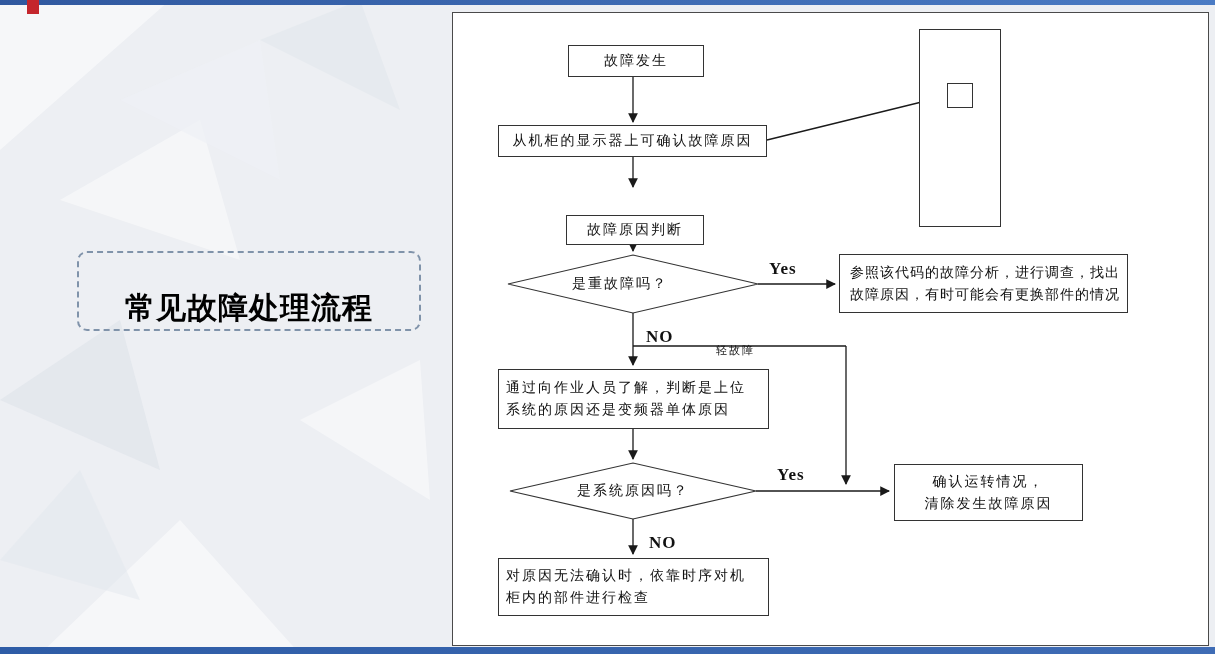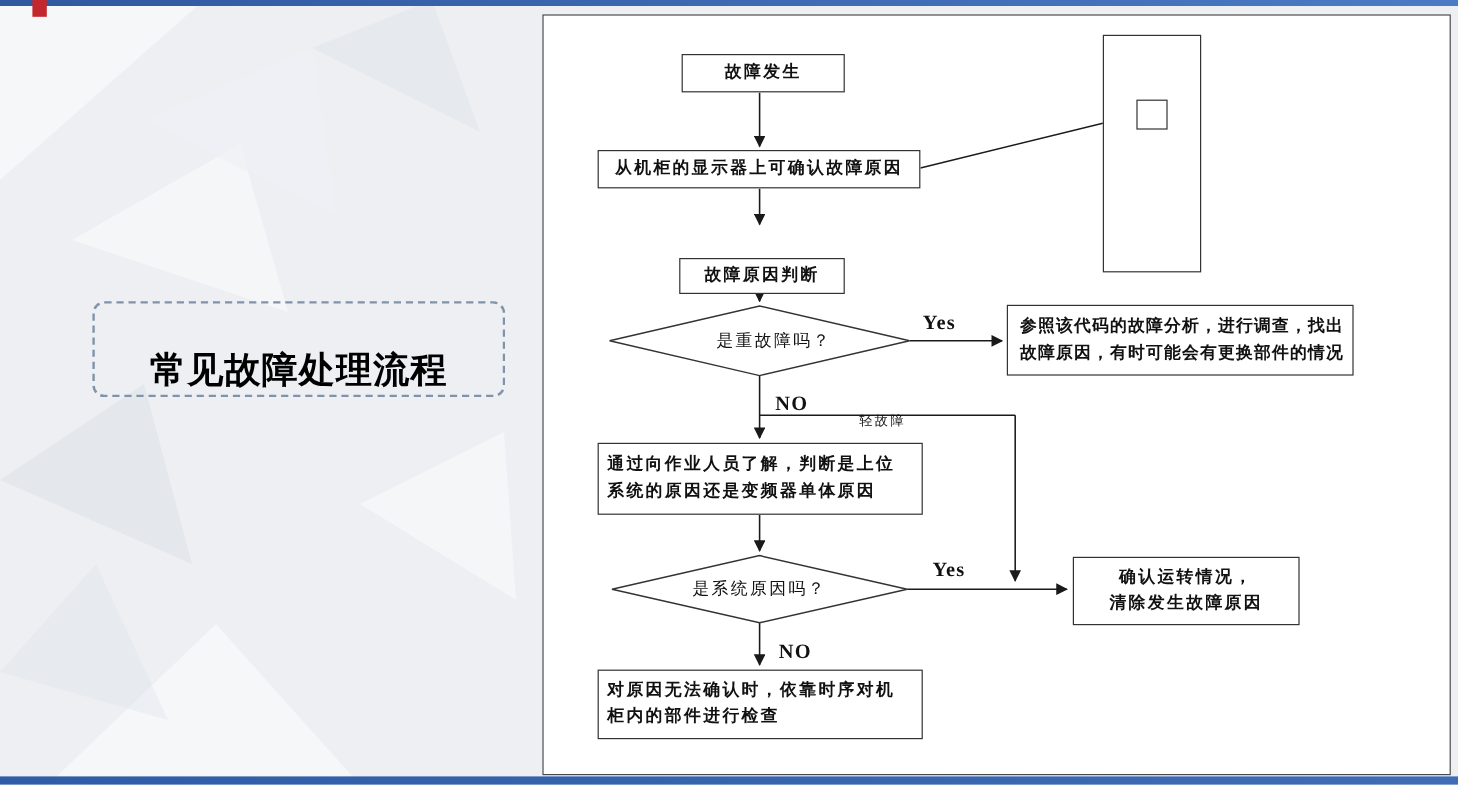--- a/index.html
+++ b/index.html
@@ -36,21 +36,21 @@
   .panel{
     position:absolute;left:452px;top:12px;width:755px;height:632px;
     background:#ffffff;border:1px solid #4a4a4a;box-sizing:content-box;
   }
   .connectors{position:absolute;left:0;top:0;width:755px;height:632px;}
   .node{
     position:absolute;border:1px solid #333;background:#fff;
     display:flex;align-items:center;justify-content:center;
     font-family:"Liberation Serif","DejaVu Serif",serif;
     font-size:14px;color:#111;text-align:center;
-    box-sizing:border-box;letter-spacing:2px;line-height:1.55;font-weight:bold;
+    box-sizing:border-box;letter-spacing:2px;line-height:1.55;
   }
   .node-text{white-space:pre-line;}
   .align-left{justify-content:flex-start;text-align:left;padding:2px 7px;}
   .tight{letter-spacing:1px;justify-content:flex-end;}
   .diamond-text{
     position:absolute;display:flex;align-items:center;justify-content:center;
     font-family:"Liberation Serif","DejaVu Serif",serif;
     font-size:14px;color:#111;letter-spacing:2px;
   }
   .edge-label{
@@ -124,21 +124,21 @@
     </div>
 
     <div class="node" style="left:45px;top:112px;width:269px;height:32px;">
       <span class="node-text">从机柜的显示器上可确认故障原因</span>
     </div>
 
     <div class="node" style="left:113px;top:178px;width:138px;height:30px;margin-top:24px;">
       <span class="node-text">故障原因判断</span>
     </div>
 
-    <div class="diamond-text" style="left:92px;top:258px;width:200px;height:26px;">是重故障吗？</div>
+    <div class="diamond-text" style="left:67px;top:258px;width:200px;height:26px;">是重故障吗？</div>
 
     <div class="node align-left tight" style="left:386px;top:241px;width:289px;height:59px;">
       <span class="node-text">参照该代码的故障分析，进行调查，找出
 故障原因，有时可能会有更换部件的情况</span>
     </div>
 
     <div class="node align-left" style="left:45px;top:356px;width:271px;height:60px;">
       <span class="node-text">通过向作业人员了解，判断是上位
 系统的原因还是变频器单体原因</span>
     </div>

